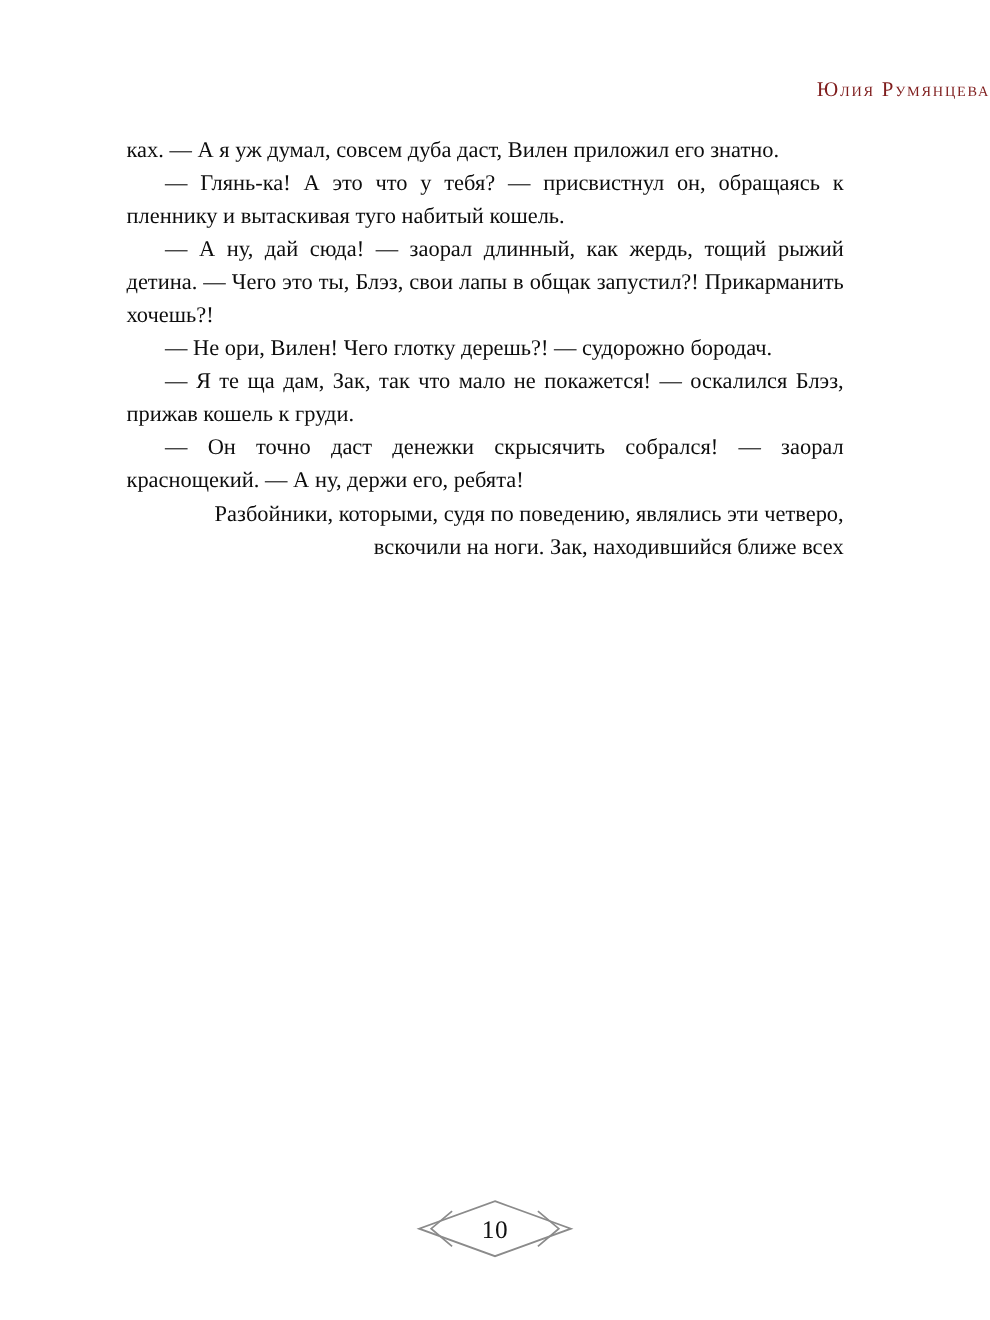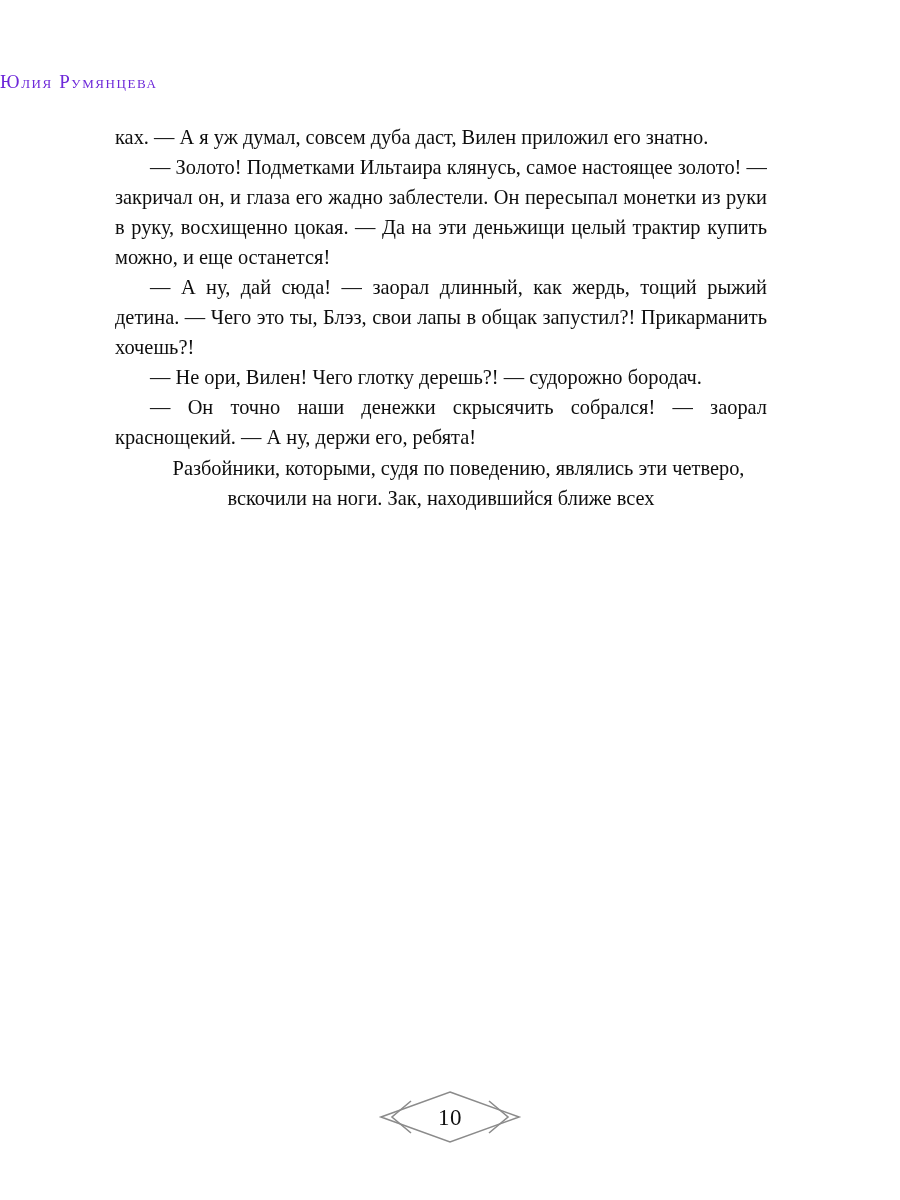--- a/index.html
+++ b/index.html
@@ -16,26 +16,26 @@
     font-family: "Liberation Serif", "DejaVu Serif", serif;
     color: #0d0d0d;
   }
 
   
   .running-head {
     position: absolute;
     top: 70px;
     left: 0;
     width: 900px;
-    text-align: left;
+    text-align: right;
     font-size: 19px;
     line-height: 24px;
     font-variant: small-caps;
     letter-spacing: 1.6px;
-    color: #6d28d9;
+    color: #7f1d1d;
     white-space: pre;
   }
 
   
   .textblock {
     position: absolute;
     left: 115px;
     top: 122px;
     width: 652px;
   }
@@ -43,21 +43,21 @@
     margin: 0;
     font-size: 20.4px;
     line-height: 30.05px;
     text-align: justify;
     text-justify: inter-word;
     text-indent: 35px;
     hyphens: manual;
     word-spacing: 0px;
   }
   .para.nojust {
-    text-align: center;
+    text-align: right;
   }
 
   
   .folio {
     position: absolute;
     left: 0;
     top: 1088px;
     width: 900px;
     height: 58px;
   }
@@ -93,24 +93,25 @@
 </style>
 </head>
 <body>
 
 <div class="page">
 
   <div class="running-head">Юлия Румянцева</div>
 
   <div class="textblock">
     <p class="para" style="text-indent: 0px;">ках. — А я уж думал, совсем дуба даст, Вилен приложил его знатно.</p>
-    <p class="para">— Золото! Подметками Ильтаира клянусь, самое настоя­щее золото! — закричал он, и глаза его жадно заблестели. Он пересыпал монетки из руки в руку, восхищенно цокая. — Да на эти деньжищи целый трактир купить можно, и еще оста­нется!</p>
+    <p class="para">— Глянь-ка! А это что у тебя? — присвистнул он, обращаясь к пленнику и вытаскивая туго набитый кошель.</p>
     <p class="para">— А ну, дай сюда! — заорал длинный, как жердь, тощий ры­жий детина. — Чего это ты, Блэз, свои лапы в общак запу­стил?! Прикарманить хочешь?!</p>
     <p class="para">— Не ори, Вилен! Чего глотку дерешь?! — судорожно боро­дач.</p>
-    <p class="para">— Он точно наши денежки скрысячить собрался! — заорал краснощекий. — А ну, держи его, ребята!</p>
+    <p class="para">— Я те ща дам, Зак, так что мало не покажется! — оскалил­ся Блэз, прижав кошель к груди.</p>
+    <p class="para">— Он точно даст денежки скрысячить собрался! — заорал краснощекий. — А ну, держи его, ребята!</p>
     <p class="para nojust">Разбойники, которыми, судя по поведению, являлись эти четверо, вскочили на ноги. Зак, находившийся ближе всех</p>
   </div>
 
   <div class="folio">
     <div class="folio-inner">
       <svg class="folio-svg" viewBox="0 0 150 58" xmlns="http://www.w3.org/2000/svg">
         <polygon points="75,4 144,29 75,54 6,29" fill="none" stroke="#8b8b8b" stroke-width="1.6"></polygon>
         <polyline points="36,13 17,29 36,45" fill="none" stroke="#8b8b8b" stroke-width="1.6"></polyline>
         <polyline points="114,13 133,29 114,45" fill="none" stroke="#8b8b8b" stroke-width="1.6"></polyline>
       </svg>

